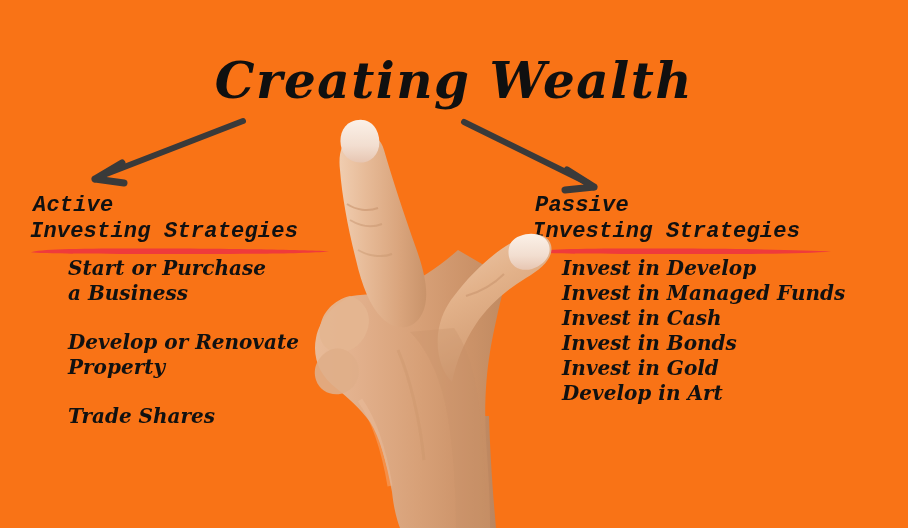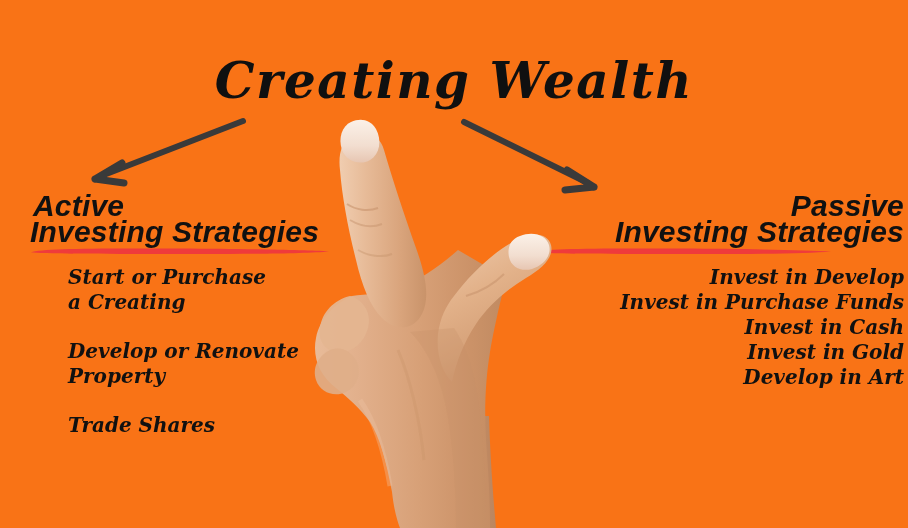--- a/index.html
+++ b/index.html
@@ -43,45 +43,44 @@
     z-index: 6;
     pointer-events: none;
   }
 
   
   .column {
     position: absolute;
     z-index: 8;
   }
   #col-active  { left: 30px;  top: 193px; width: 310px; }
-  #col-passive { left: 532px; top: 193px; width: 372px; text-align: right; }
+  #col-passive { left: 532px; top: 193px; width: 372px; }
 
   .col-head {
-    font-family: Liberation Sans, sans-serif;
+    font-family: Liberation Mono, monospace;
     font-style: italic;
     font-weight: 700;
-    font-size: 30px;
+    font-size: 22px;
     line-height: 26px;
     color: #111111;
     white-space: nowrap;
     letter-spacing: 0.2px;
   }
   .col-head .head-line1 { display: block; padding-left: 3px; }
   .col-head .head-line2 { display: block; }
 
   
   .underline {
     position: relative;
     height: 9px;
     margin-top: 2px;
   }
   .underline svg { display: block; }
 
   .col-items {
-    margin-top: 9px;
     padding-left: 38px;
     font-family: "DejaVu Serif", serif;
     font-style: italic;
     font-weight: 700;
     font-size: 20px;
     color: #111111;
   }
   #col-passive .col-items {
     padding-left: 30px;
   }
@@ -129,21 +128,21 @@
       <span class="head-line2">Investing Strategies</span>
     </div>
     <div class="underline">
       <svg width="300" height="9" viewBox="0 0 300 9">
         <path d="M1,5.2 C12,1.6 60,1.2 150,1.6 C220,2.0 276,3.0 299,4.4 C276,6.4 220,7.2 150,7.0 C60,6.8 12,6.8 1,5.2 Z" fill="#ef3b3b"></path>
       </svg>
     </div>
     <div class="col-items">
       <div class="item">
         <span>Start or Purchase</span>
-        <span class="l2">a Creating</span>
+        <span class="l2">a Business</span>
       </div>
       <div class="item">
         <span>Develop or Renovate</span>
         <span class="l2">Property</span>
       </div>
       <div class="item">
         <span>Trade Shares</span>
       </div>
     </div>
   </div>
@@ -153,22 +152,23 @@
       <span class="head-line1">Passive</span>
       <span class="head-line2">Investing Strategies</span>
     </div>
     <div class="underline">
       <svg width="300" height="9" viewBox="0 0 300 9">
         <path d="M1,5.2 C12,1.6 60,1.2 150,1.6 C220,2.0 276,3.0 299,4.4 C276,6.4 220,7.2 150,7.0 C60,6.8 12,6.8 1,5.2 Z" fill="#ef3b3b"></path>
       </svg>
     </div>
     <div class="col-items">
       <div class="item"><span>Invest in Develop</span></div>
-      <div class="item"><span>Invest in Purchase Funds</span></div>
+      <div class="item"><span>Invest in Managed Funds</span></div>
       <div class="item"><span>Invest in Cash</span></div>
+      <div class="item"><span>Invest in Bonds</span></div>
       <div class="item"><span>Invest in Gold</span></div>
       <div class="item"><span>Develop in Art</span></div>
     </div>
   </div>
 
   <svg id="hand" viewBox="0 0 300 428" width="300" height="428">
     <defs>
       <linearGradient id="skinMain" x1="0" y1="0" x2="1" y2="0">
         <stop offset="0%" stop-color="#e8bb99"></stop>
         <stop offset="22%" stop-color="#e2b08c"></stop>

